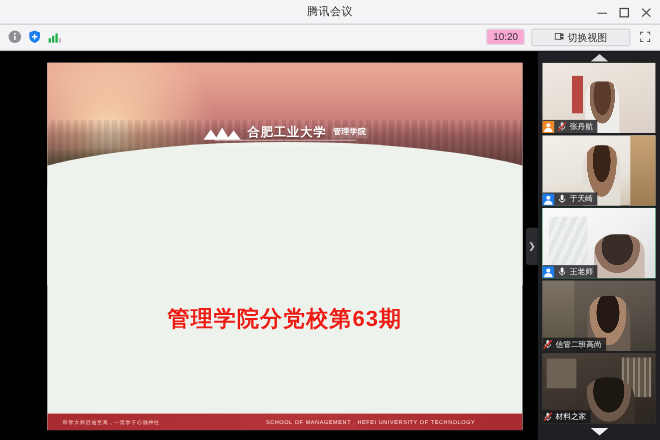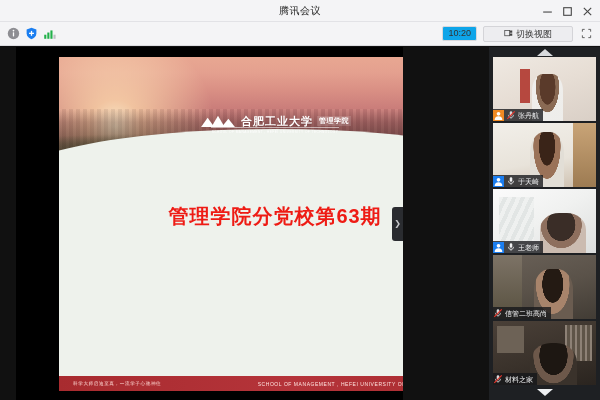--- a/index.html
+++ b/index.html
@@ -34,33 +34,33 @@
     position:absolute; left:0; top:22px; width:600px; height:24px;
     background:#f4f4f6; border-bottom:1px solid #dcdce0;
     display:flex; align-items:center;
   }
   .tb-left { display:flex; align-items:center; gap:5px; padding-left:7px; }
   .tb-right {
     margin-left:auto; display:flex; align-items:center; gap:6px; padding-right:7px;
   }
   .ic { width:13px; height:13px; display:block; }
   .time-chip {
-    font-size:9px; color:#333; background:#0ea5e9; border:1px solid #d8d8dc;
+    font-size:9px; color:#333; background:#f9a8d4; border:1px solid #d8d8dc;
     border-radius:2px; padding:1px 5px; line-height:11px;
   }
   .view-btn {
     display:flex; align-items:center; gap:3px;
     font-size:9px; color:#333; background:#ededf0; border:1px solid #d4d4d8;
     border-radius:2px; padding:1px 20px; line-height:12px;
   }
   .fs-btn { width:14px; height:14px; display:flex; align-items:center; justify-content:center; }
 
   
   .stage {
-    position:absolute; left:16px; top:47px; width:387px; height:353px;
+    position:absolute; left:0; top:47px; width:489px; height:353px;
     background:#000; overflow:hidden;
   }
   .slide {
     position:absolute; left:43px; top:10px; width:432px; height:334px;
     background:#eef2ec; overflow:hidden;
   }
   
   .photo {
     position:absolute; left:0; top:0; width:100%; height:112px;
     background:
@@ -115,21 +115,21 @@
     font-size:3.2px; color:rgba(255,255,255,.92); letter-spacing:.45px;
     white-space:nowrap; z-index:3;
   }
   .logo-divider {
     position:absolute; left:50%; top:70px; transform:translateX(-50%);
     width:128px; height:1px; background:rgba(255,255,255,.55); z-index:3;
   }
 
   .slide-body {
     position:absolute; left:0; top:112px; width:100%; height:207px;
-    display:flex; flex-direction:column; align-items:center; justify-content:flex-start;
+    display:flex; flex-direction:row; align-items:center; justify-content:center;
     padding-top:34px;
   }
   .headline1, .headline2 {
     font-family:"Liberation Sans","DejaVu Sans",sans-serif;
     font-weight:bold; color:#ee1b14; white-space:nowrap; text-align:center;
   }
   .headline1 { font-size:20px; letter-spacing:1px; }
   .headline2 { font-size:22px; letter-spacing:1px; margin-top:38px; }
 
   .slide-footer {

